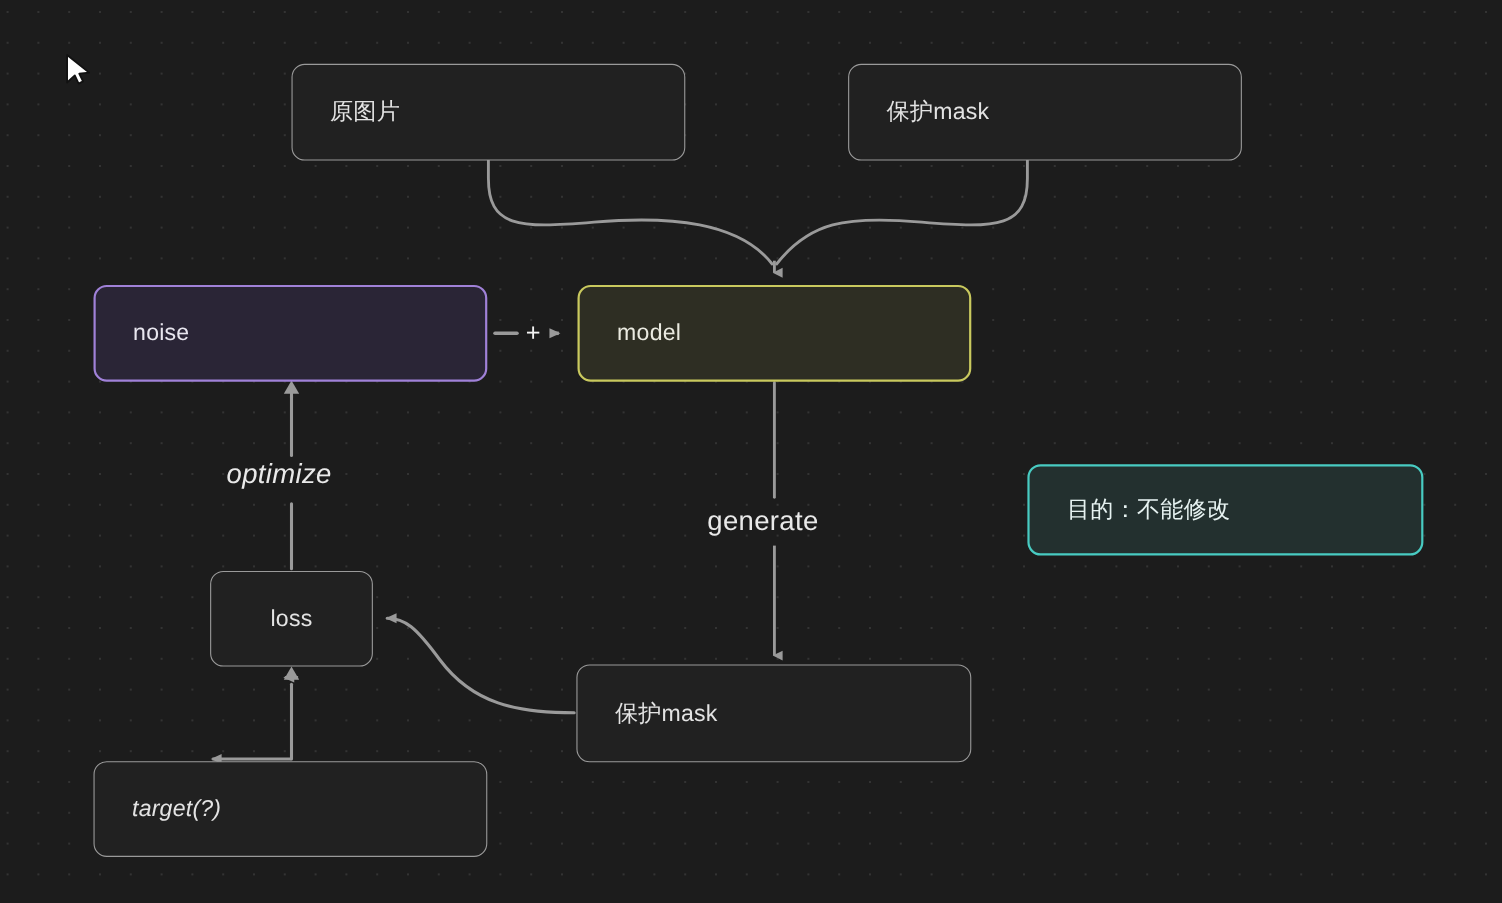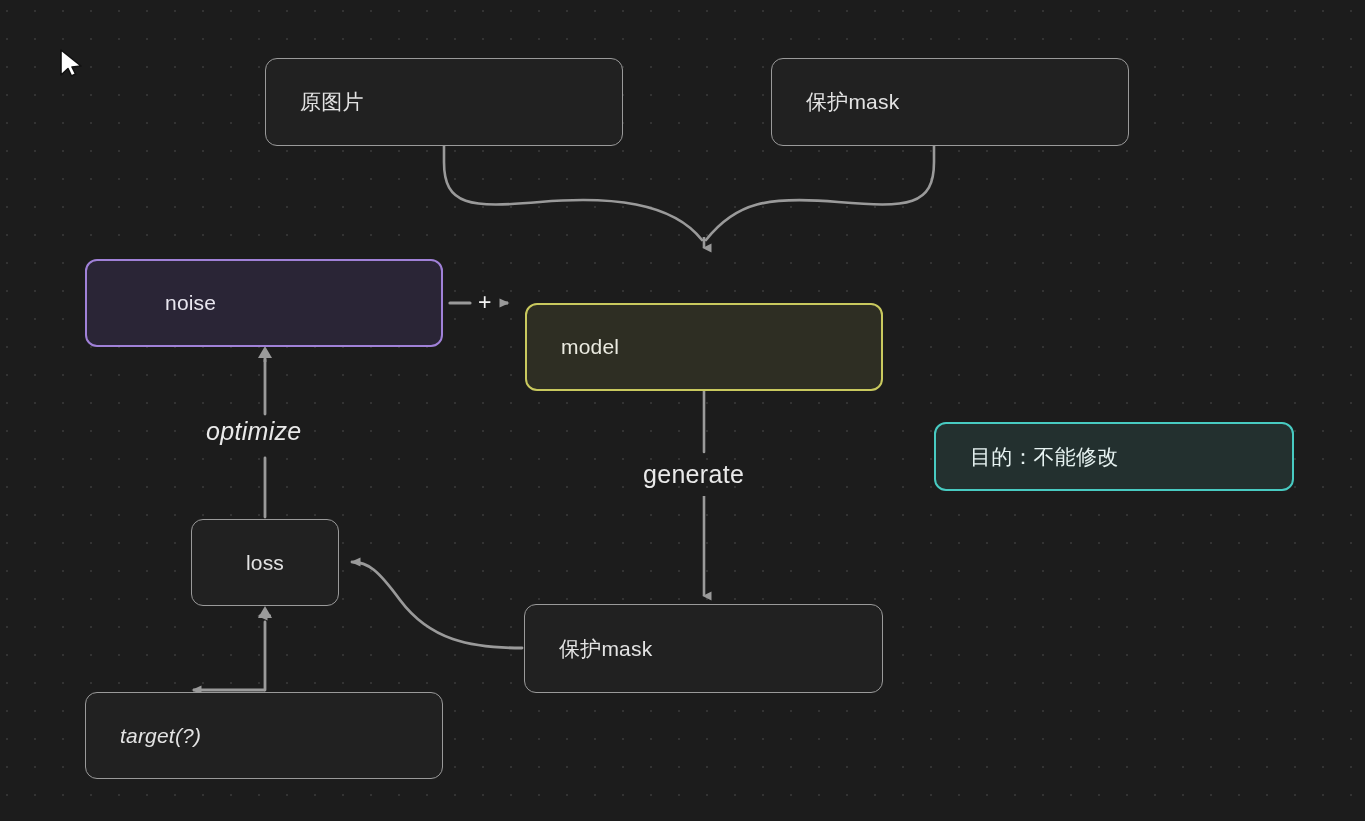--- a/index.html
+++ b/index.html
@@ -56,27 +56,26 @@
     border-color: #9a9a9a;
     border-width: 1.6px;
   }
   .node.plain .node-label { color: #e3e3e3; }
 
   .node.purple {
     background: #2a2536;
     border-color: #a081d8;
     border-width: 2.2px;
   }
-  .node.purple .node-label { color: #e8e6ef; margin-left: 44px; }
+  .node.purple .node-label { color: #e8e6ef; }
 
   .node.olive {
     background: #2e2e23;
     border-color: #c9c95e;
     border-width: 2.2px;
-    margin-top: 44px;
   }
   .node.olive .node-label { color: #eaeae0; }
 
   .node.teal {
     background: #23302f;
     border-color: #48cbc2;
     border-width: 2.4px;
   }
   .node.teal .node-label { color: #e6f2f1; }
 
@@ -171,21 +170,21 @@
   </div>
 
   <div class="node purple pad-left" style="left:85px; top:259px; width:358px; height:88px;">
     <span class="node-label">noise</span>
   </div>
 
   <div class="node olive pad-left" style="left:525px; top:259px; width:358px; height:88px;">
     <span class="node-label">model</span>
   </div>
 
-  <div class="node teal pad-left" style="left:934px; top:422px; width:360px; height:69px;">
+  <div class="node teal pad-left" style="left:934px; top:422px; width:360px; height:83px;">
     <span class="node-label">目的：不能修改</span>
   </div>
 
   <div class="node plain center" style="left:191px; top:519px; width:148px; height:87px;">
     <span class="node-label">loss</span>
   </div>
 
   <div class="node plain pad-left" style="left:524px; top:604px; width:359px; height:89px;">
     <span class="node-label">保护mask</span>
   </div>

